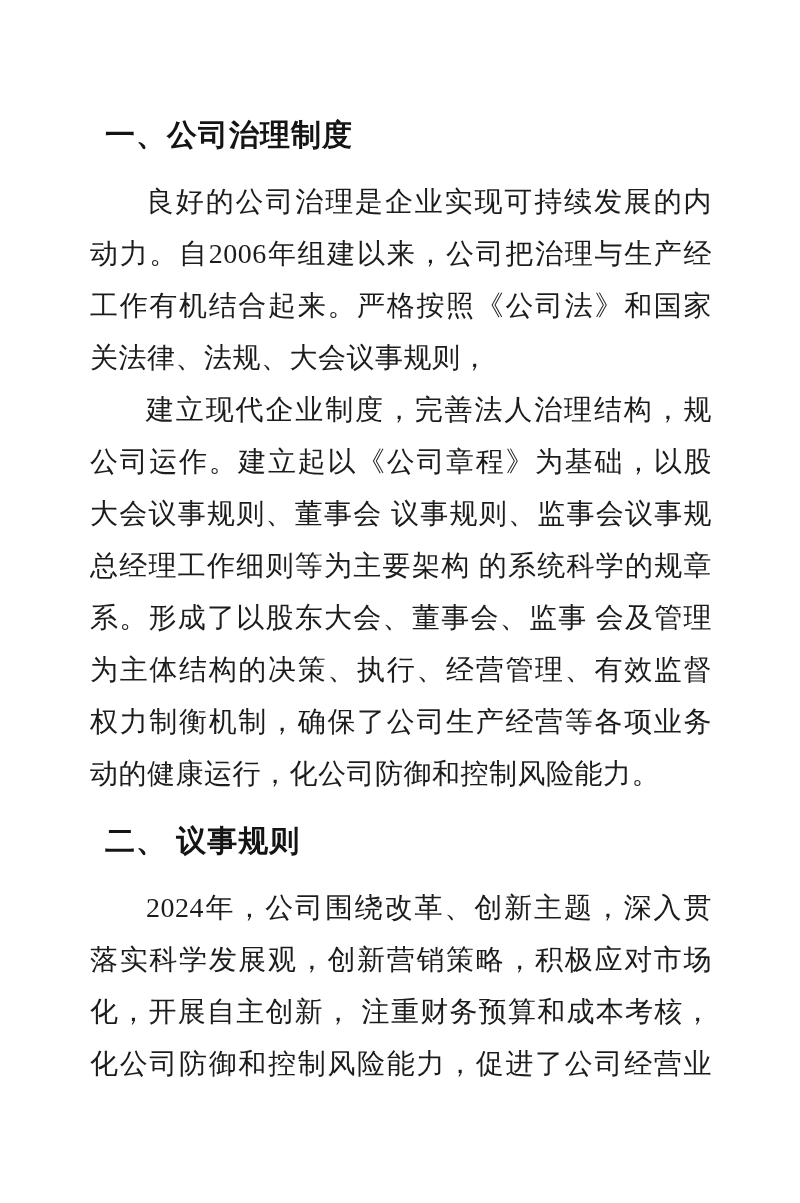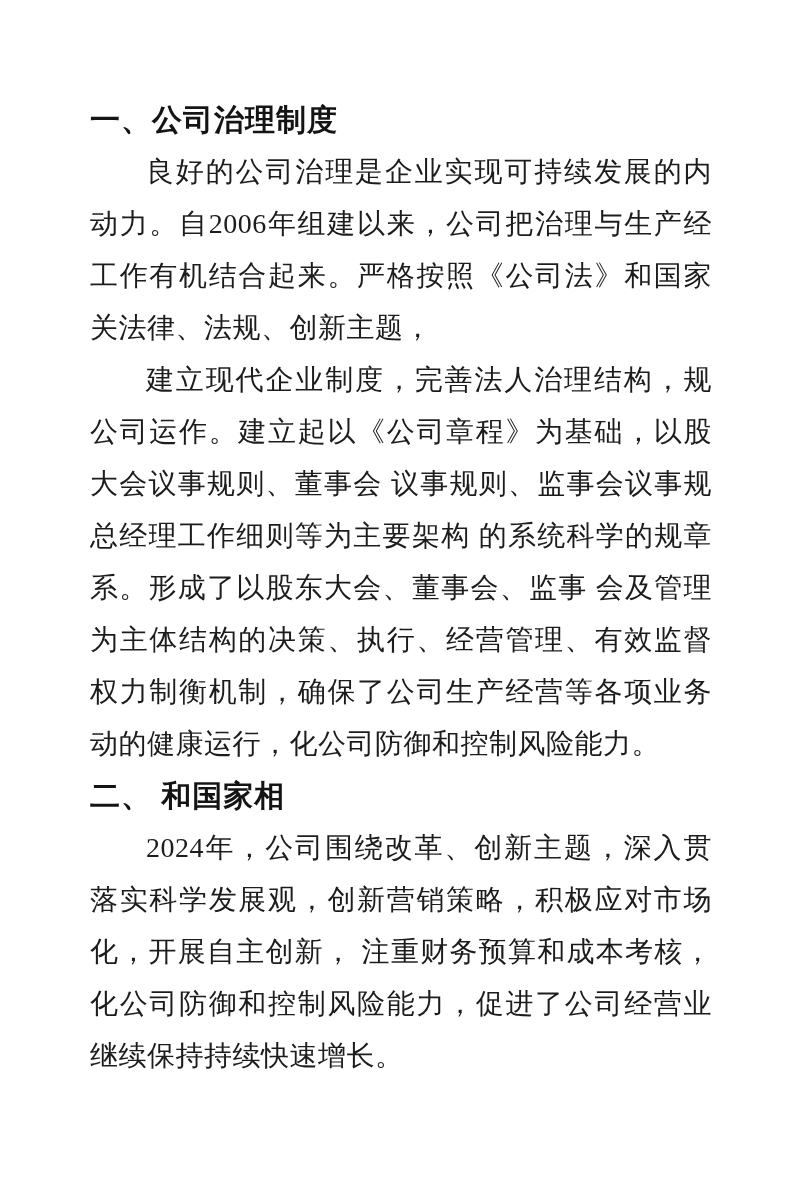--- a/index.html
+++ b/index.html
@@ -14,21 +14,21 @@
     background: #ffffff;
     color: #1c1c1c;
     overflow: hidden;
     font-family: "Liberation Serif", "DejaVu Serif", serif;
   }
   .content {
     box-sizing: border-box;
     padding: 94px 88px 0 90px; 
   }
   .heading {
-    margin: 0;
+    margin: 15px;
     font-family: "Liberation Sans", "DejaVu Sans", sans-serif;
     font-weight: 700;
     font-size: 30px;
     line-height: 52px;
     height: 52px;
     letter-spacing: 1px;
     color: #141414;
     white-space: nowrap;
     overflow: hidden;
   }
@@ -57,38 +57,37 @@
 
 <div class="page">
   <div class="content">
 
     <h2 class="heading">一、公司治理制度</h2>
 
     <div class="paragraph">
       <div class="line first">良好的公司治理是企业实现可持续发展的内在</div>
       <div class="line">动力。自2006年组建以来，公司把治理与生产经营</div>
       <div class="line">工作有机结合起来。严格按照《公司法》和国家相</div>
-      <div class="line last">关法律、法规、创新主题，</div>
+      <div class="line last">关法律、法规、大会议事规则，</div>
     </div>
 
     <div class="paragraph">
       <div class="line first">建立现代企业制度，完善法人治理结构，规范</div>
       <div class="line">公司运作。建立起以《公司章程》为基础，以股东</div>
       <div class="line">大会议事规则、董事会 议事规则、监事会议事规则、</div>
       <div class="line">总经理工作细则等为主要架构 的系统科学的规章体</div>
       <div class="line">系。形成了以股东大会、董事会、监事 会及管理层</div>
       <div class="line">为主体结构的决策、执行、经营管理、有效监督 等</div>
       <div class="line">权力制衡机制，确保了公司生产经营等各项业务活</div>
       <div class="line last">动的健康运行，化公司防御和控制风险能力。</div>
     </div>
 
-    <h2 class="heading">二、 和国家相</h2>
+    <h2 class="heading">二、 议事规则</h2>
 
     <div class="paragraph">
       <div class="line first">2024年，公司围绕改革、创新主题，深入贯彻</div>
       <div class="line">落实科学发展观，创新营销策略，积极应对市场变</div>
       <div class="line">化，开展自主创新， 注重财务预算和成本考核，强</div>
       <div class="line">化公司防御和控制风险能力，促进了公司经营业绩</div>
-      <div class="line last">继续保持持续快速增长。</div>
     </div>
 
   </div>
 </div>
 
 </body></html>

